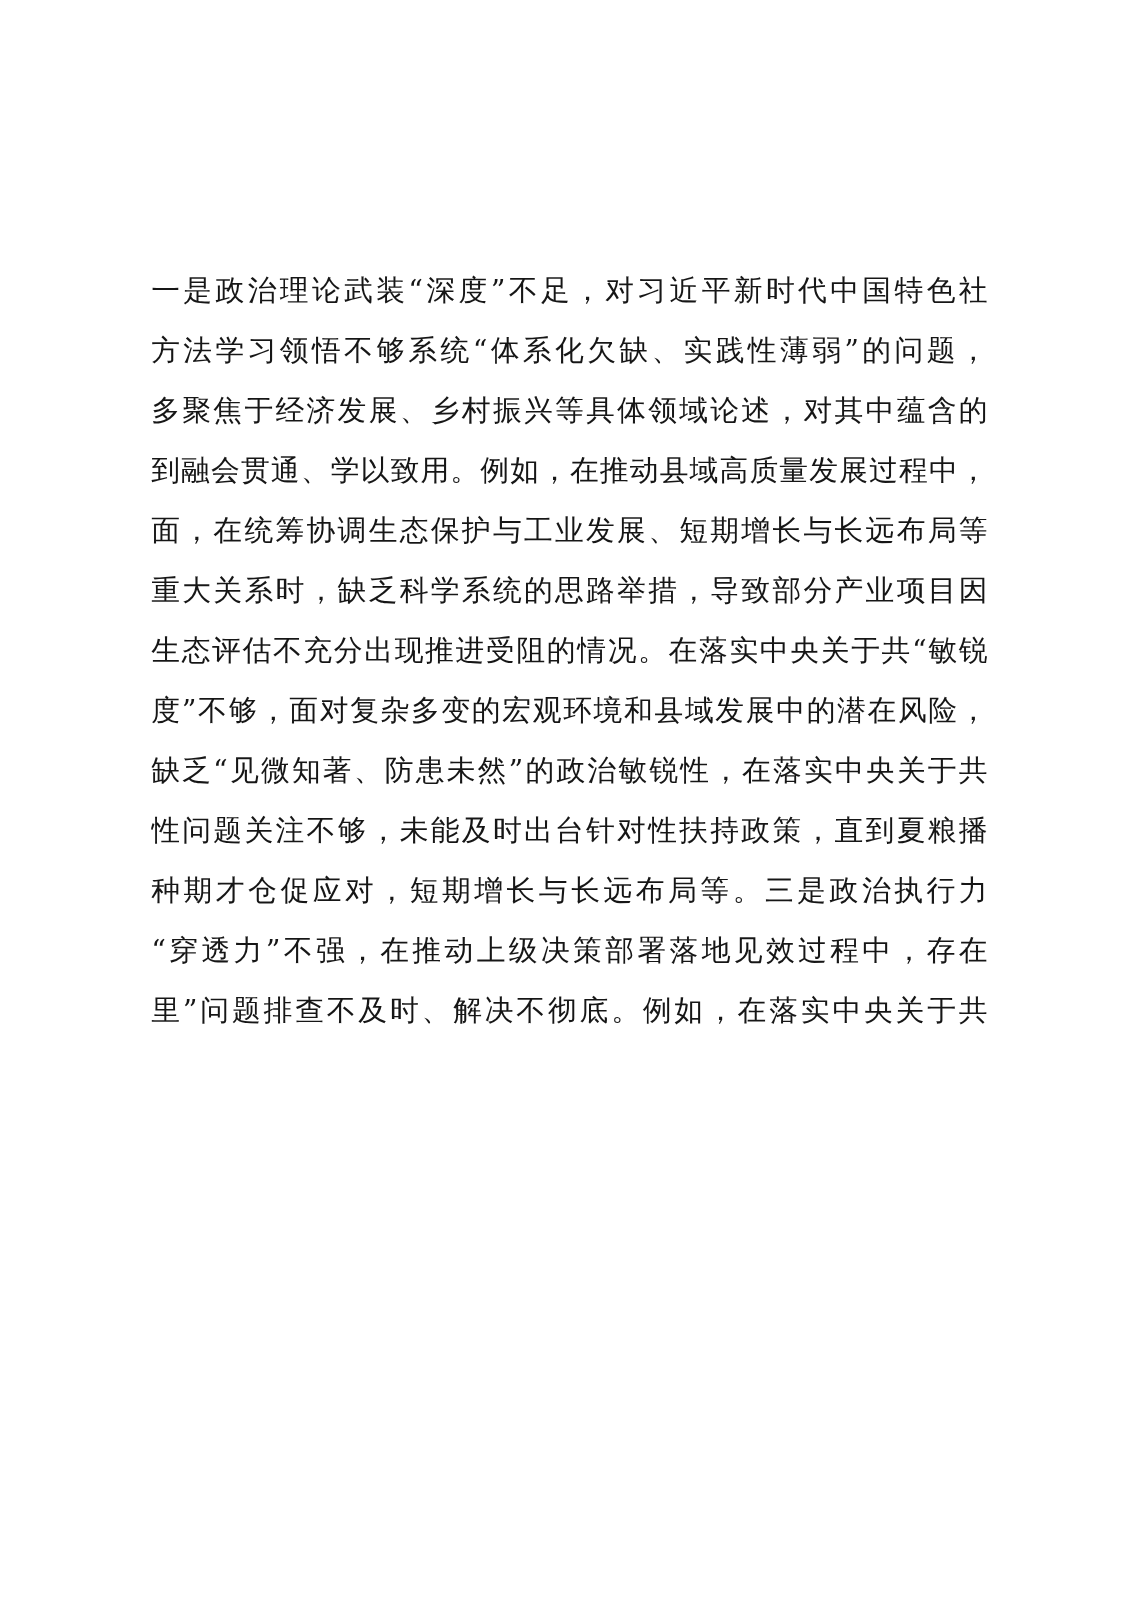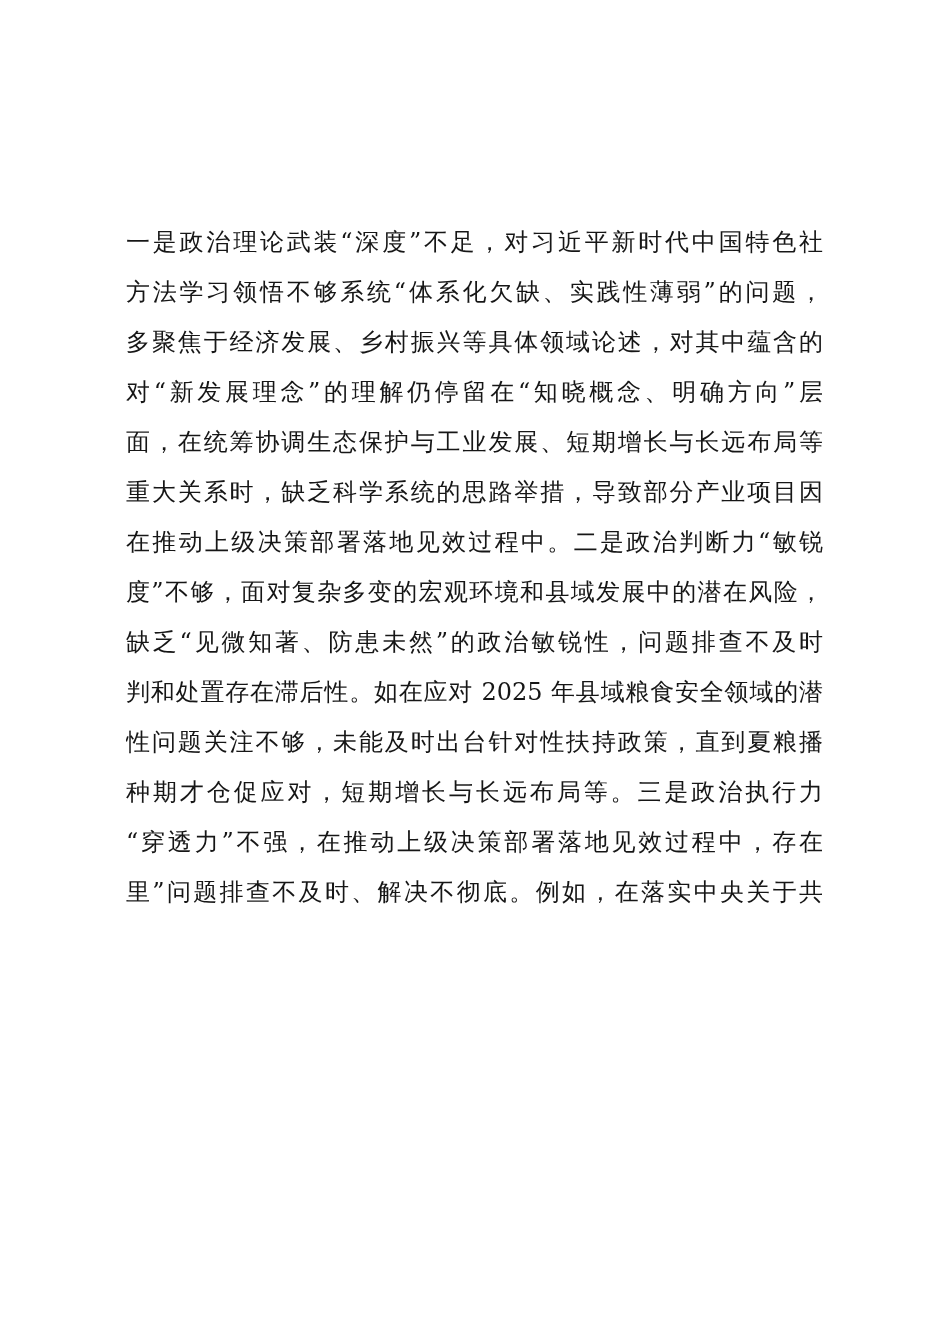--- a/index.html
+++ b/index.html
@@ -36,25 +36,24 @@
   }
 </style>
 </head>
 <body>
 
 <div class="page">
   <div class="text-block">
     <div class="text-line">一是政治理论武装“深度”不足，对习近平新时代中国特色社</div>
     <div class="text-line">方法学习领悟不够系统“体系化欠缺、实践性薄弱”的问题，</div>
     <div class="text-line">多聚焦于经济发展、乡村振兴等具体领域论述，对其中蕴含的</div>
-    <div class="text-line">对“新发展理念”的理解仍停留在“知晓概念、明确方向”层</div>
+    <div class="text-line">到融会贯通、学以致用。例如，在推动县域高质量发展过程中，</div>
     <div class="text-line">面，在统筹协调生态保护与工业发展、短期增长与长远布局等</div>
     <div class="text-line">重大关系时，缺乏科学系统的思路举措，导致部分产业项目因</div>
-    <div class="text-line">在推动上级决策部署落地见效过程中。二是政治判断力“敏锐</div>
+    <div class="text-line">生态评估不充分出现推进受阻的情况。在落实中央关于共“敏锐</div>
     <div class="text-line">度”不够，面对复杂多变的宏观环境和县域发展中的潜在风险，</div>
-    <div class="text-line">缺乏“见微知著、防患未然”的政治敏锐性，问题排查不及时</div>
-    <div class="text-line">判和处置存在滞后性。如在应对 2025 年县域粮食安全领域的潜</div>
+    <div class="text-line">缺乏“见微知著、防患未然”的政治敏锐性，在落实中央关于共</div>
     <div class="text-line">性问题关注不够，未能及时出台针对性扶持政策，直到夏粮播</div>
     <div class="text-line">种期才仓促应对，短期增长与长远布局等。三是政治执行力</div>
     <div class="text-line">“穿透力”不强，在推动上级决策部署落地见效过程中，存在</div>
     <div class="text-line">里”问题排查不及时、解决不彻底。例如，在落实中央关于共</div>
   </div>
 </div>
 
 </body></html>

